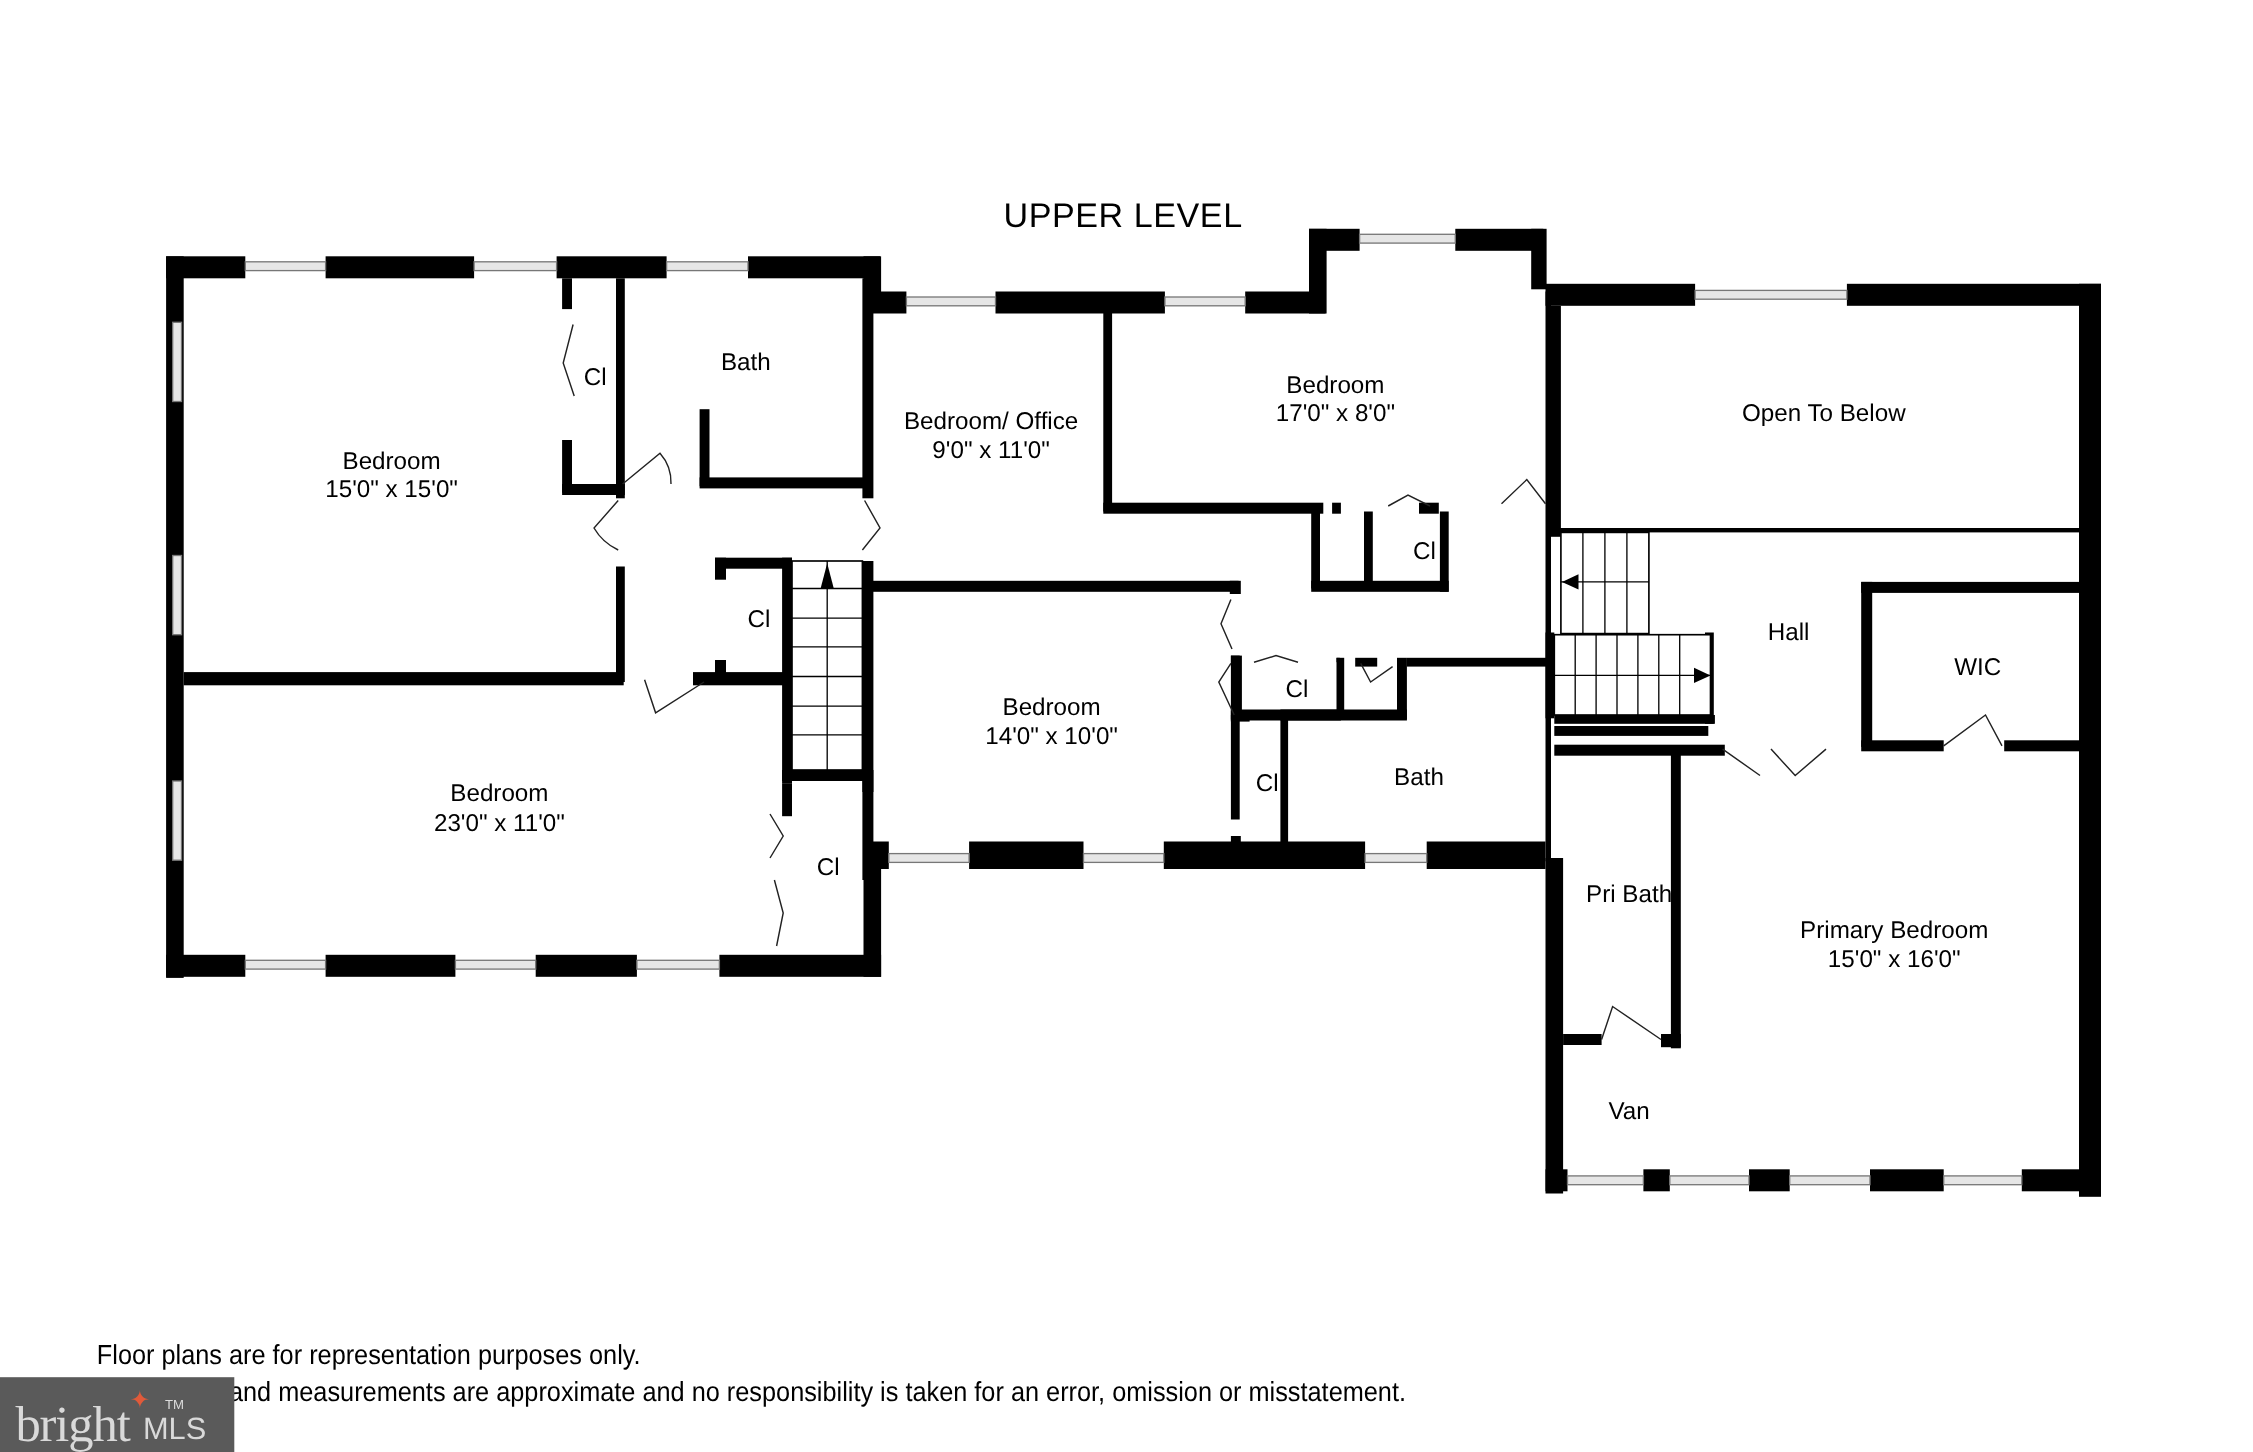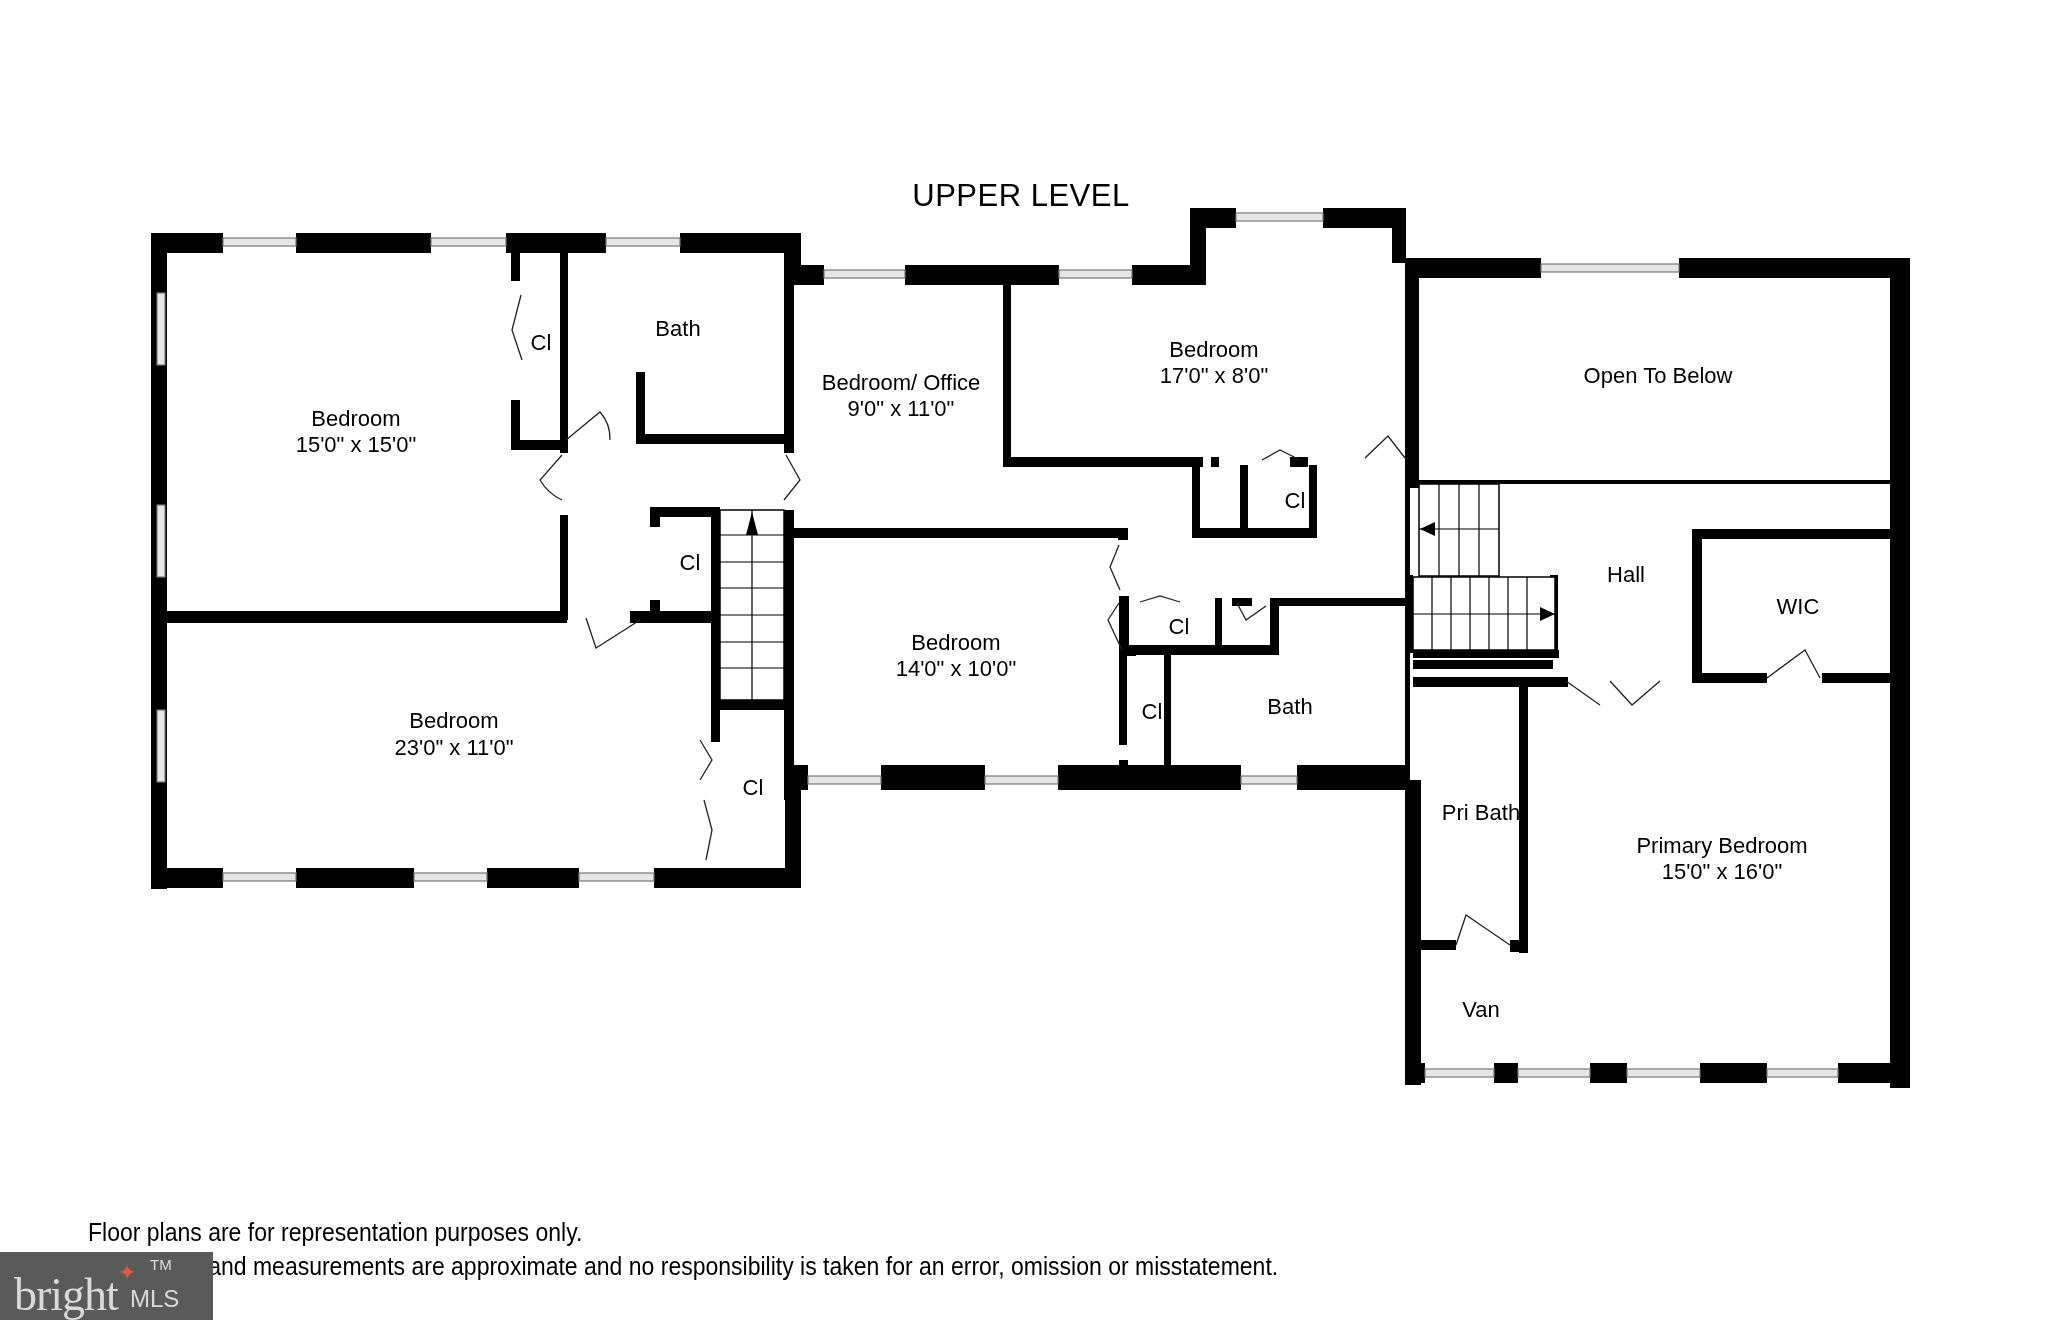--- a/index.html
+++ b/index.html
@@ -11,22 +11,22 @@
   .stair { fill:#fff; stroke:#000; stroke-width:1.5; }
   .lbl { font-family:"Liberation Sans", sans-serif; font-size:22px; fill:#000; text-anchor:middle; }
   .title { position:absolute; left:0; top:166px; width:2048px; text-align:center; font-size:31px; letter-spacing:0.5px; color:#000;margin-top:12px; }
   .title span { position:relative; left:-3px; }
   .disclaimer { position:absolute; left:88px; font-family:"Liberation Sans Narrow","Liberation Sans", sans-serif; font-size:25px; color:#000; transform:scaleX(0.92); transform-origin:left; white-space:nowrap; }
   .d1 { top:1218px; }
   .d2 { top:1252px; }
   .logo { position:absolute; left:0; top:1252px; width:213px; height:84px; background:#5a5a5a; display:flex; align-items:center; padding-left:14px; box-sizing:border-box; }
   .logo .brand { font-family:"Liberation Serif", serif; font-size:46px; color:#d9d9d9; letter-spacing:-1px; position:relative; }
   .logo .spark { position:absolute; left:118px; top:8px; color:#e05a3a; font-size:22px; }
-  .logo .tm { font-size:15px; color:#ddd; position:absolute; left:150px; top:4px; }
-  .logo .mls { font-family:"Liberation Sans", sans-serif; font-size:24px; color:#d9d9d9; margin-left:12px; margin-top:10px; }
+  .logo .tm { font-size:12px; color:#ddd; position:absolute; left:150px; top:18px; }
+  .logo .mls { font-family:"Liberation Sans", sans-serif; font-size:28px; color:#d9d9d9; margin-left:12px; margin-top:10px; }
 </style>
 </head>
 <body>
 
 <div class="title"><span>UPPER LEVEL</span></div>
 
 <svg id="plan" viewBox="0 0 2048 1320">
   <g>
 
     <rect class="wall" x="151" y="233" width="16" height="656"></rect>

